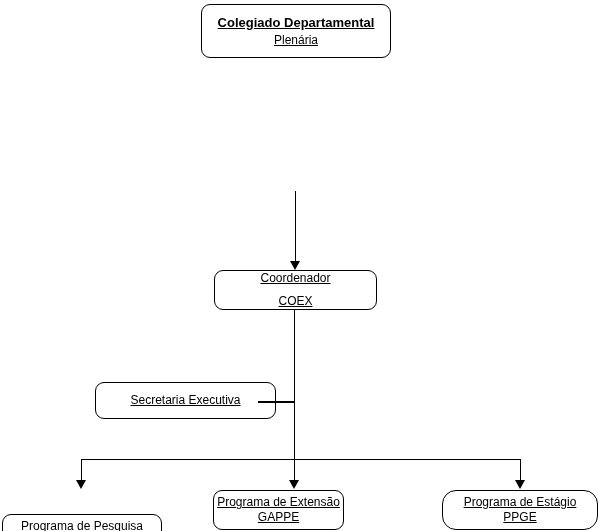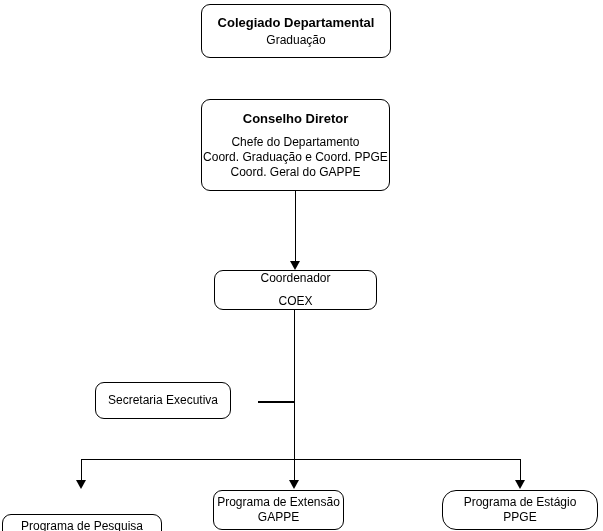--- a/index.html
+++ b/index.html
@@ -23,32 +23,33 @@
     border: 1.5px solid #000000;
     border-radius: 9px;
     display: flex;
     flex-direction: column;
     align-items: center;
     justify-content: center;
     text-align: center;
     font-size: 12px;
     line-height: 15px;
     white-space: nowrap;
+    text-decoration: underline;
   }
   .box .title {
     font-weight: bold;
     font-size: 13px;
     line-height: 16px;
   }
   
   #box-colegiado   { left: 201px; top: 4px;   width: 190px; height: 54px; gap: 2px; }
   #box-conselho    { left: 201px; top: 99px;  width: 189px; height: 92px; }
   #box-conselho .title { margin-bottom: 8px; }
   #box-coordenador { left: 214px; top: 270px; width: 163px; height: 40px; justify-content: space-between; }
-  #box-secretaria  { left: 95px;  top: 382px; width: 136px; height: 37px; }
+  #box-secretaria  { left: 95px;  top: 382px; width: 181px; height: 37px; }
   #box-pesquisa    { left: 2px;   top: 490px; width: 160px; height: 40px; margin-top: 24px; }
   #box-extensao    { left: 213px; top: 490px; width: 131px; height: 40px; }
   #box-estagio     { left: 442px; top: 490px; width: 156px; height: 40px; border-radius: 14px; }
   
   .line {
     position: absolute;
     background: #000000;
   }
   .vline { width: 1.5px; }
   .hline { height: 1.5px; }
@@ -72,29 +73,23 @@
   #arrow-extensao    { left: 289px; top: 480px; }
   #arrow-estagio     { left: 515px; top: 480px; }
 </style>
 </head>
 <body>
 
 <div id="canvas">
 
   <div class="box" id="box-colegiado">
     <span class="title">Colegiado Departamental</span>
-    <span>Graduação</span>
+    <span>Plenária</span>
   </div>
 
-  <div class="box" id="box-conselho">
-    <span class="title">Conselho Diretor</span>
-    <span>Chefe do Departamento</span>
-    <span>Coord. Graduação e Coord. PPGE</span>
-    <span>Coord. Geral do GAPPE</span>
-  </div>
 
   <div class="box" id="box-coordenador">
     <span>Coordenador</span>
     <span>COEX</span>
   </div>
 
   <div class="box" id="box-secretaria">
     <span>Secretaria Executiva</span>
   </div>
 

